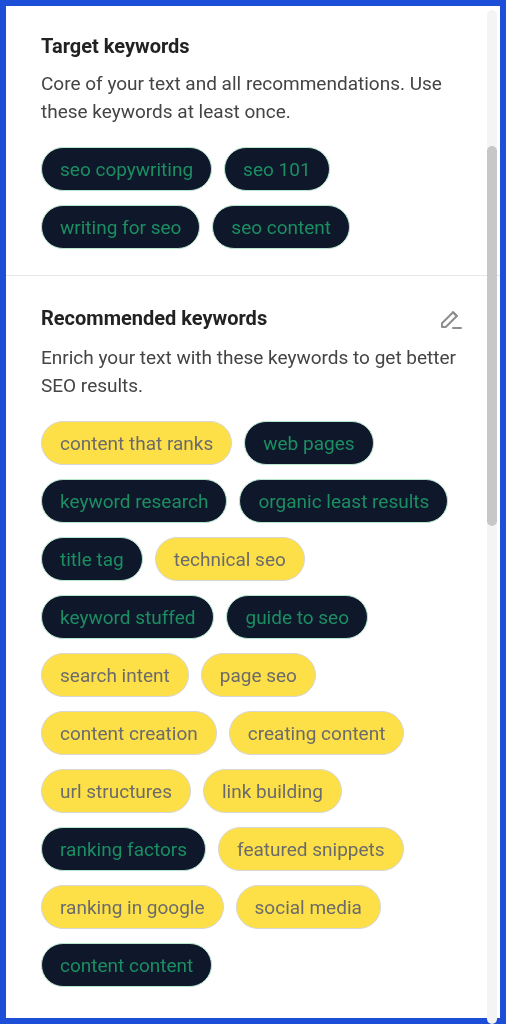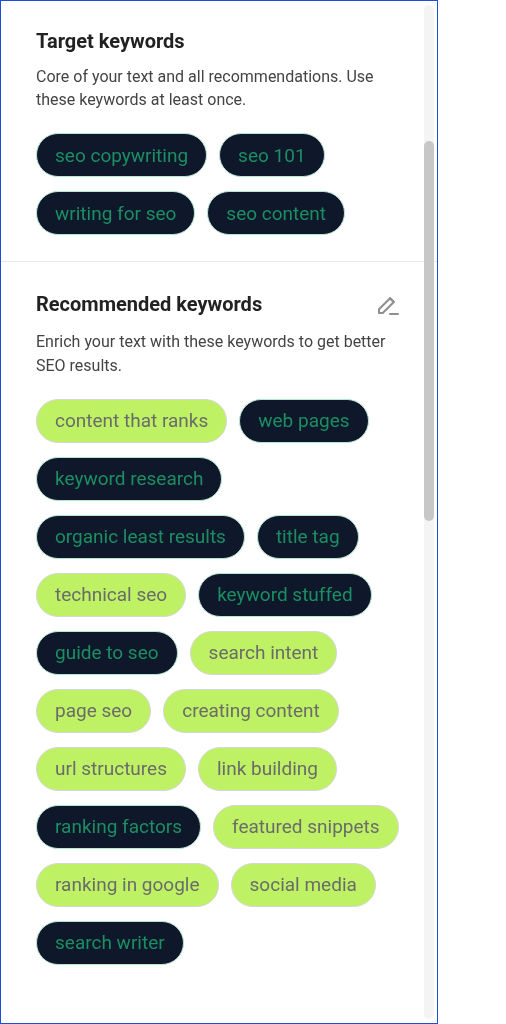--- a/index.html
+++ b/index.html
@@ -7,24 +7,24 @@
     margin: 0;
     padding: 0;
     width: 506px;
     height: 1024px;
     font-family: -apple-system, BlinkMacSystemFont, "Segoe UI", Roboto, Helvetica, Arial, sans-serif;
     background: #fff;
     overflow: hidden;
   }
   .viewport {
     position: relative;
-    width: 438px;
+    width: 506px;
     height: 1024px;
     background: #fff;
-    border: 1px solid #1d4ed8;
+    border: 6px solid #1d4ed8;
   }
   .scrollbar-track {
     position: absolute;
     top: 4px;
     right: 3px;
     width: 10px;
     height: 1014px;
     background: #f4f4f4;
     border-radius: 5px;
   }
@@ -48,21 +48,21 @@
     align-items: center;
     justify-content: space-between;
   }
   .section-title {
     font-size: 20px;
     font-weight: 700;
     color: #222;
     margin: 0;
   }
   .section-desc {
-    font-size: 16px;
+    font-size: 19px;
     line-height: 1.45;
     color: #444;
     margin: 12px 0 0 0;
   }
   .edit-btn {
     color: #8e8e8e;
     display: inline-flex;
     align-items: center;
     justify-content: center;
     width: 28px;
@@ -85,21 +85,21 @@
     font-weight: 400;
     white-space: nowrap;
     line-height: 1;
   }
   .pill.filled {
     background: #0f172a;
     color: #1b8e62;
     border: 1px solid #b7e6cf;
   }
   .pill.outlined {
-    background: #bef264;
+    background: #fde047;
     color: #6b6b6b;
     border: 1.5px solid #d6d6d6;
   }
 </style>
 </head>
 <body>
 
 <div class="viewport">
 
   <div class="section">
@@ -131,26 +131,27 @@
         <span class="pill outlined">content that ranks</span>
         <span class="pill filled">web pages</span>
         <span class="pill filled">keyword research</span>
         <span class="pill filled">organic least results</span>
         <span class="pill filled">title tag</span>
         <span class="pill outlined">technical seo</span>
         <span class="pill filled">keyword stuffed</span>
         <span class="pill filled">guide to seo</span>
         <span class="pill outlined">search intent</span>
         <span class="pill outlined">page seo</span>
+        <span class="pill outlined">content creation</span>
         <span class="pill outlined">creating content</span>
         <span class="pill outlined">url structures</span>
         <span class="pill outlined">link building</span>
         <span class="pill filled">ranking factors</span>
         <span class="pill outlined">featured snippets</span>
         <span class="pill outlined">ranking in google</span>
         <span class="pill outlined">social media</span>
-        <span class="pill filled">search writer</span>
+        <span class="pill filled">content content</span>
       </div>
   </div>
 
   <div class="scrollbar-track"></div>
   <div class="scrollbar-thumb"></div>
 </div>
 
 </body></html>

